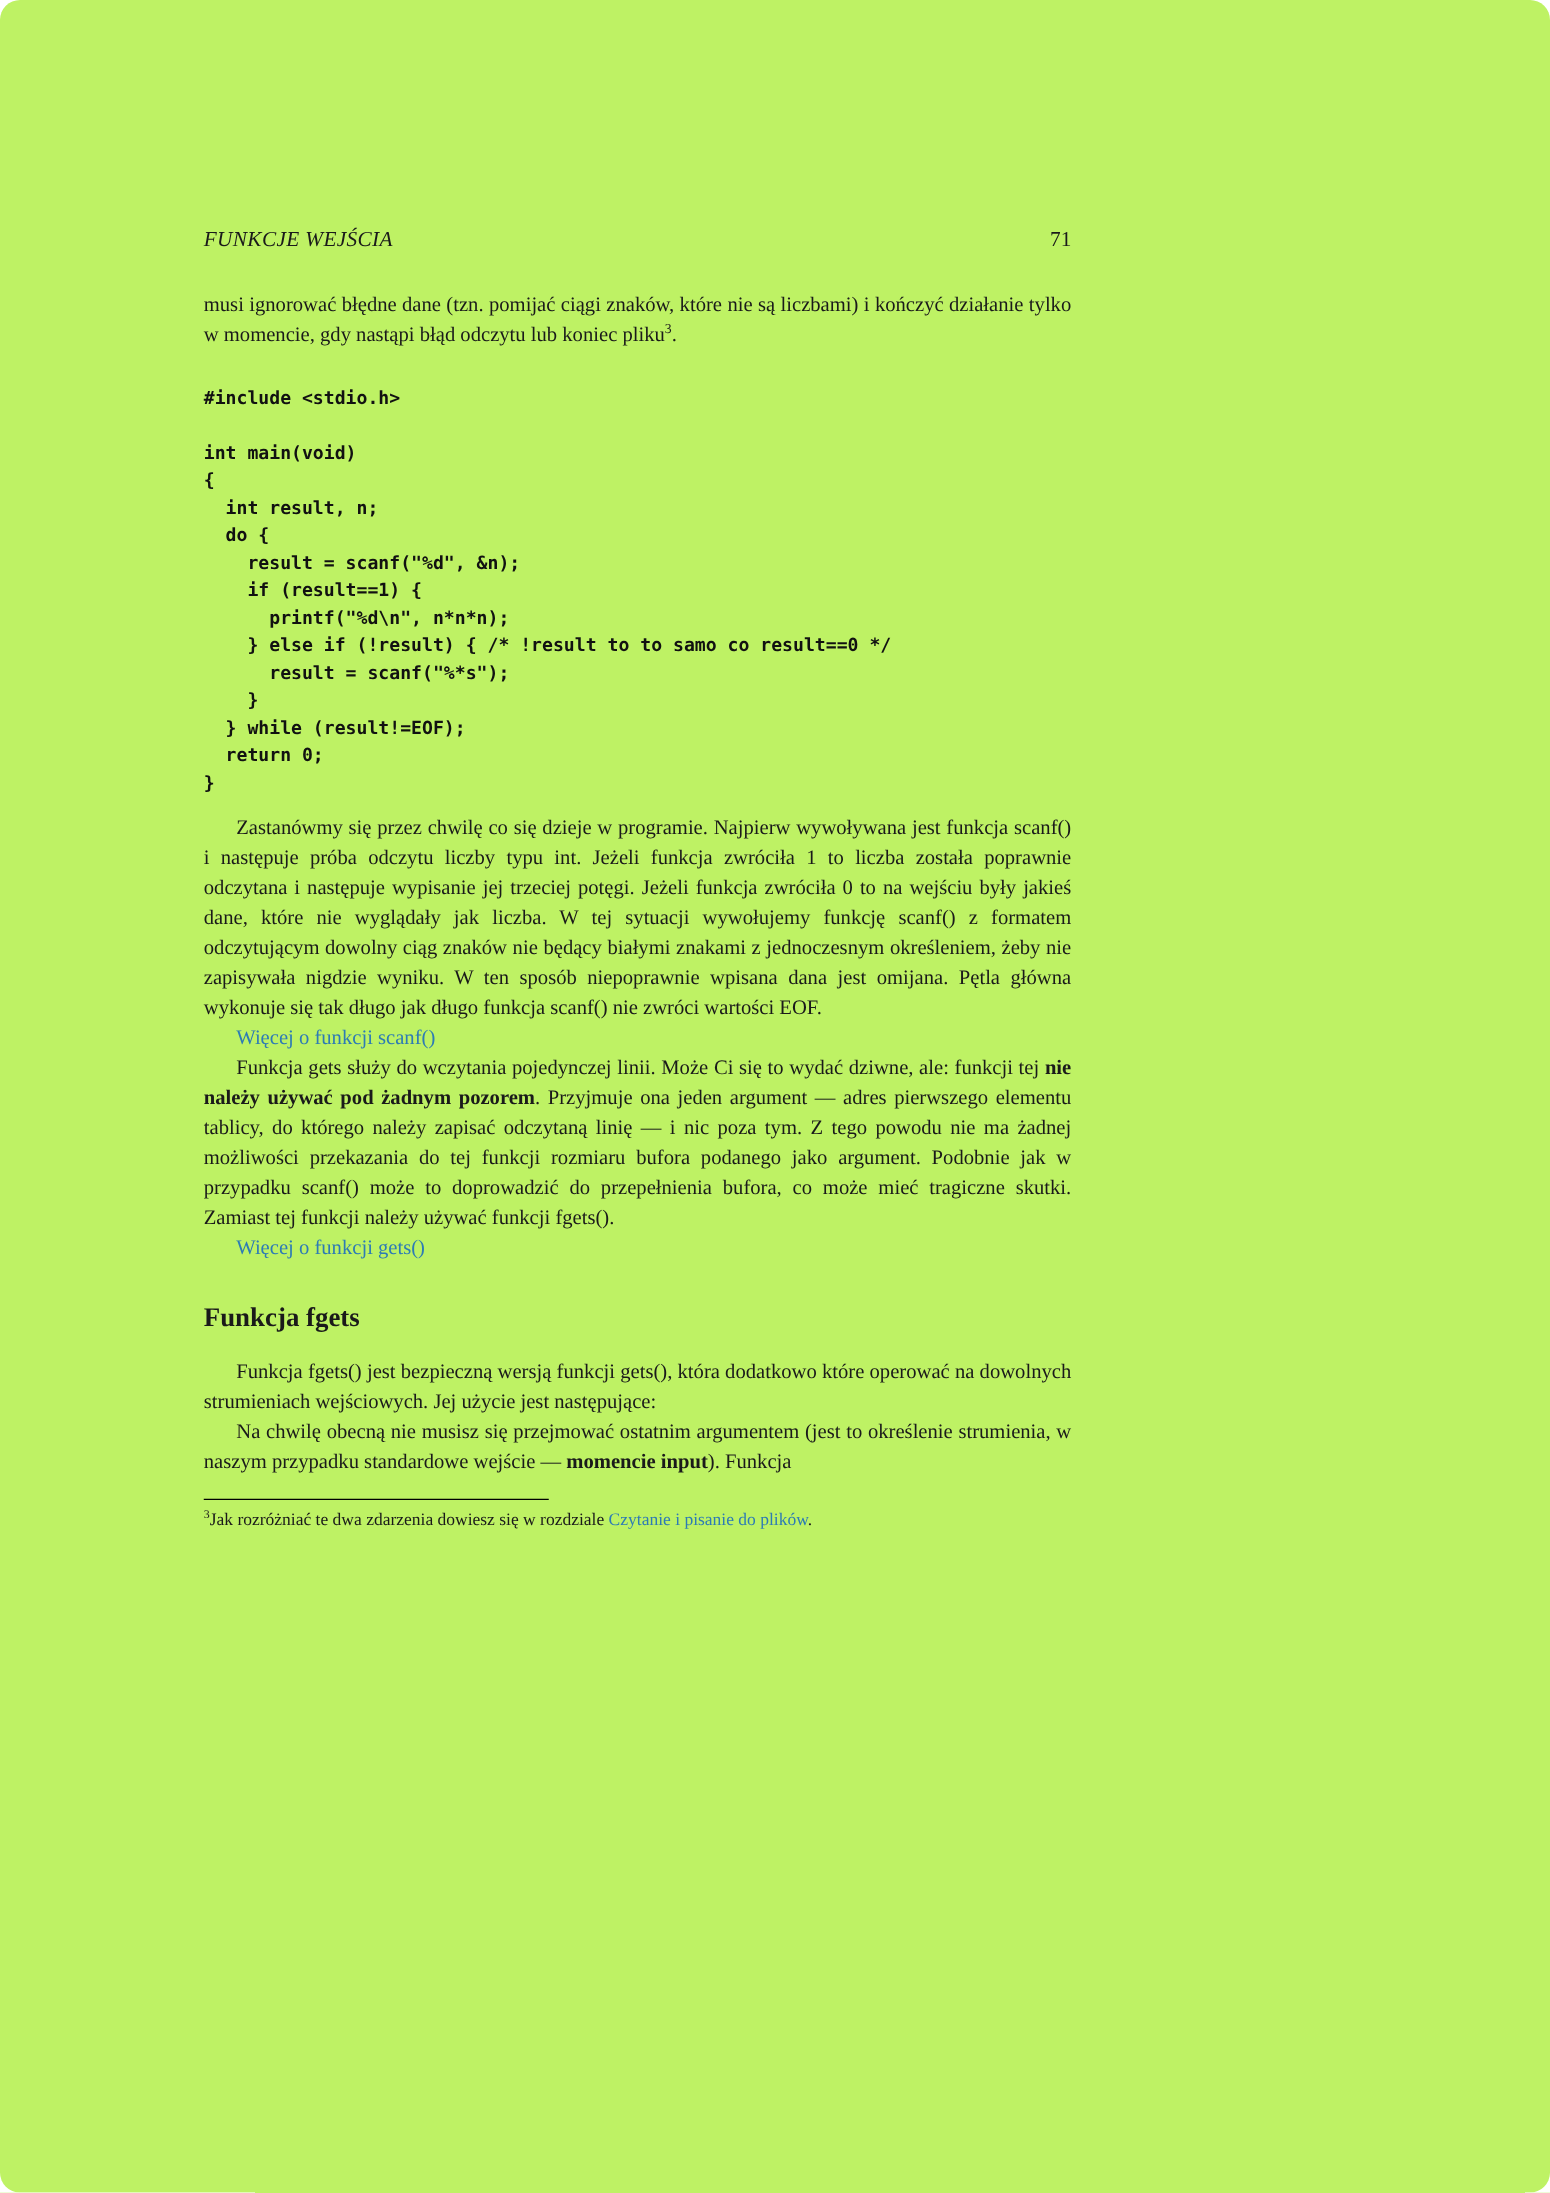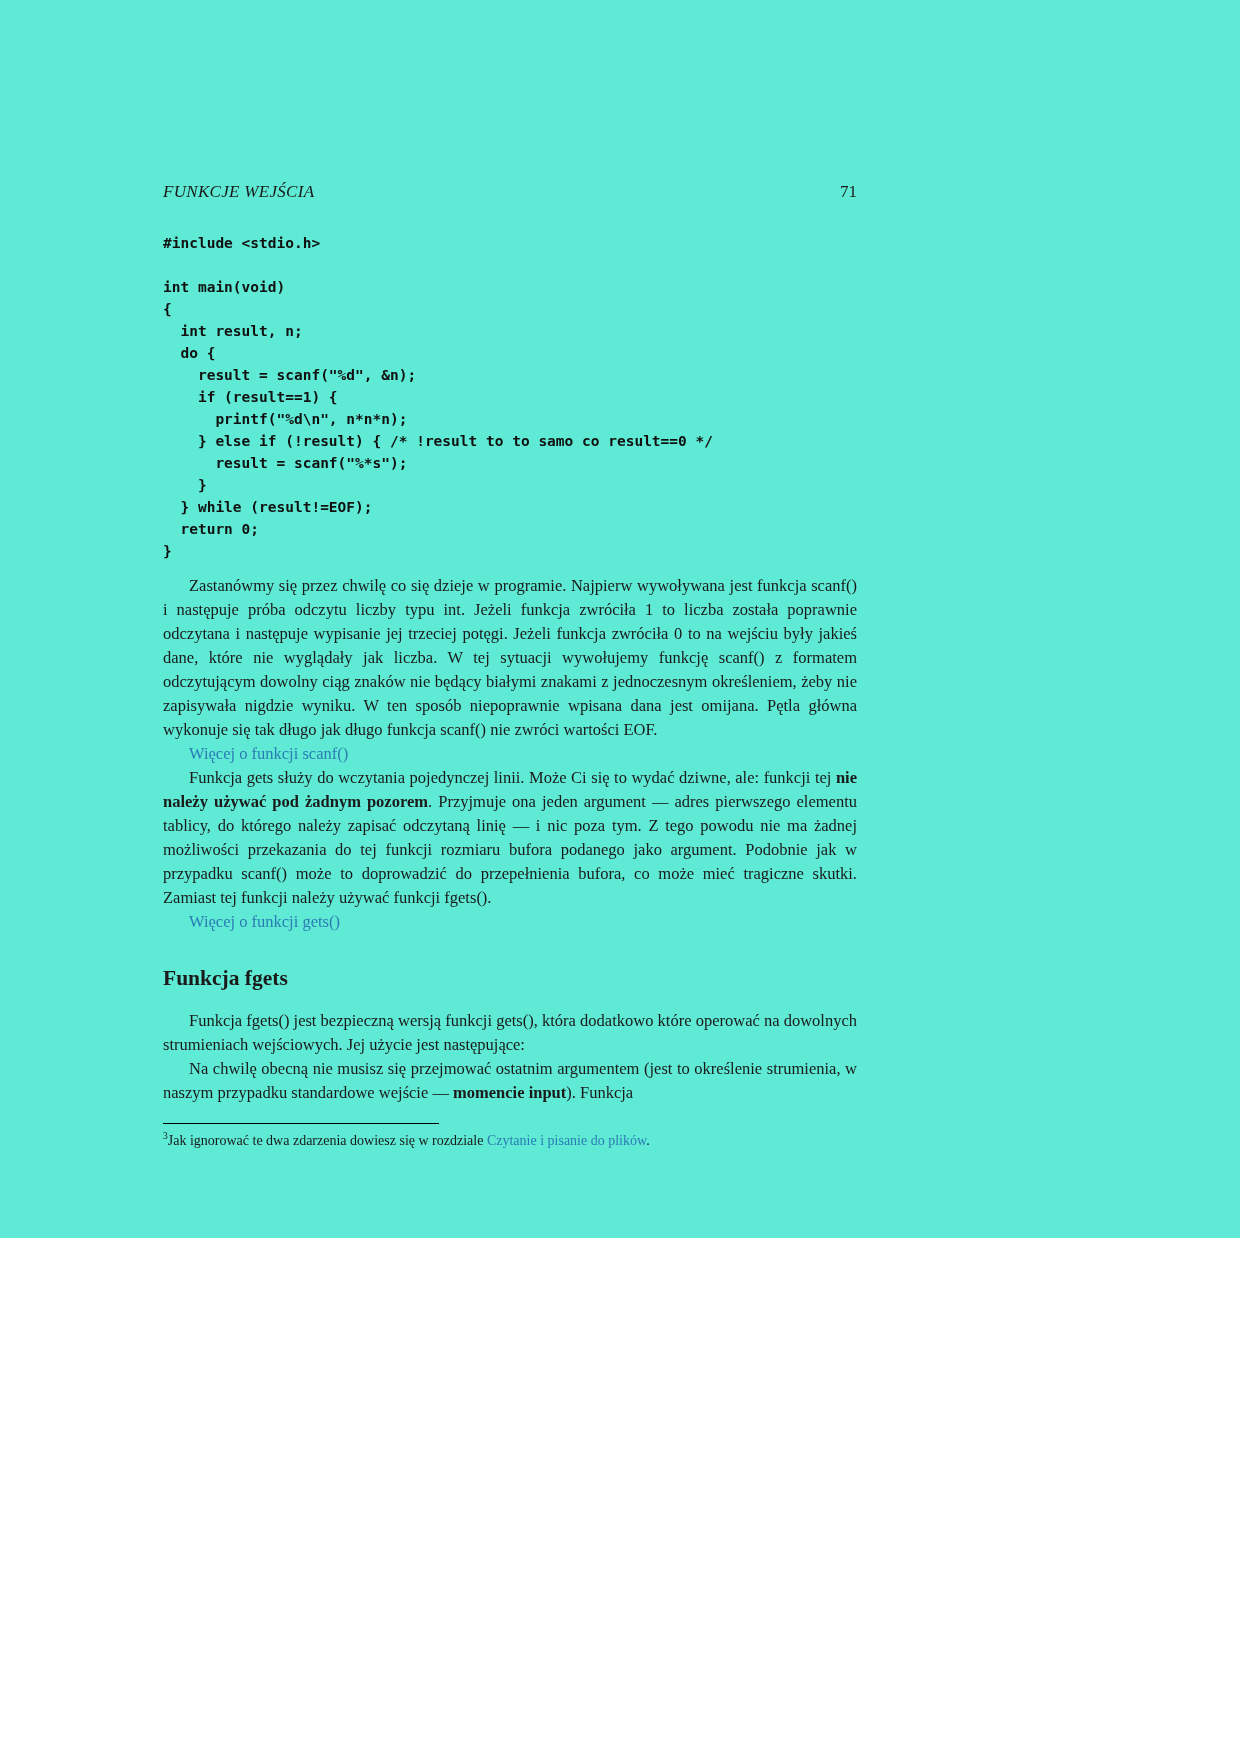--- a/index.html
+++ b/index.html
@@ -1,24 +1,25 @@
 <!DOCTYPE html>
 <html><head>
 <meta charset="utf-8">
 <style>
   * { margin: 0; padding: 0; box-sizing: border-box; }
   html, body { background: #ffffff; }
   .page {
     position: relative;
     width: 1240px;
-    height: 1238px;
-    background: #5eead4;
+    height: 1754px;
+    background: #bef264;
     font-family: "Liberation Serif", serif;
     color: #1a1a1a;
     overflow: hidden;
+    border-radius: 16px;
   }
   .content {
     position: absolute;
     left: 163px;
     top: 182px;
     width: 694px;
   }
   .running-header {
     display: flex;
     justify-content: space-between;
@@ -97,20 +98,21 @@
 <body>
 
 <div class="page">
   <div class="content">
 
     <div class="running-header">
       <span class="head-title">FUNKCJE WEJŚCIA</span>
       <span class="page-num">71</span>
     </div>
 
+    <p class="body-text"><span>musi ignorować błędne dane (tzn. pomijać ciągi znaków, które nie są liczbami) i kończyć działanie tylko w momencie, gdy nastąpi błąd odczytu lub koniec pliku</span><sup class="fn-ref">3</sup><span>.</span></p>
 
     <pre class="code-block">#include &lt;stdio.h&gt;
 
 int main(void)
 {
   int result, n;
   do {
     result = scanf("%d", &amp;n);
     if (result==1) {
       printf("%d\n", n*n*n);
@@ -132,16 +134,16 @@
 
     <h2 class="section-heading">Funkcja fgets</h2>
 
     <p class="body-text indent">Funkcja fgets() jest bezpieczną wersją funkcji gets(), która dodatkowo które operować na dowolnych strumieniach wejściowych. Jej użycie jest następujące:</p>
 
 
     <p class="body-text indent"><span>Na chwilę obecną nie musisz się przejmować ostatnim argumentem (jest to określenie strumienia, w naszym przypadku standardowe wejście — </span><strong>momencie input</strong><span>). Funkcja</span></p>
 
     <div class="footnote-rule"></div>
 
-    <p class="footnote-text"><sup>3</sup><span>Jak ignorować te dwa zdarzenia dowiesz się w rozdziale </span><a class="doc-link">Czytanie i pisanie do plików</a><span>.</span></p>
+    <p class="footnote-text"><sup>3</sup><span>Jak rozróżniać te dwa zdarzenia dowiesz się w rozdziale </span><a class="doc-link">Czytanie i pisanie do plików</a><span>.</span></p>
 
   </div>
 </div>
 
 </body></html>

